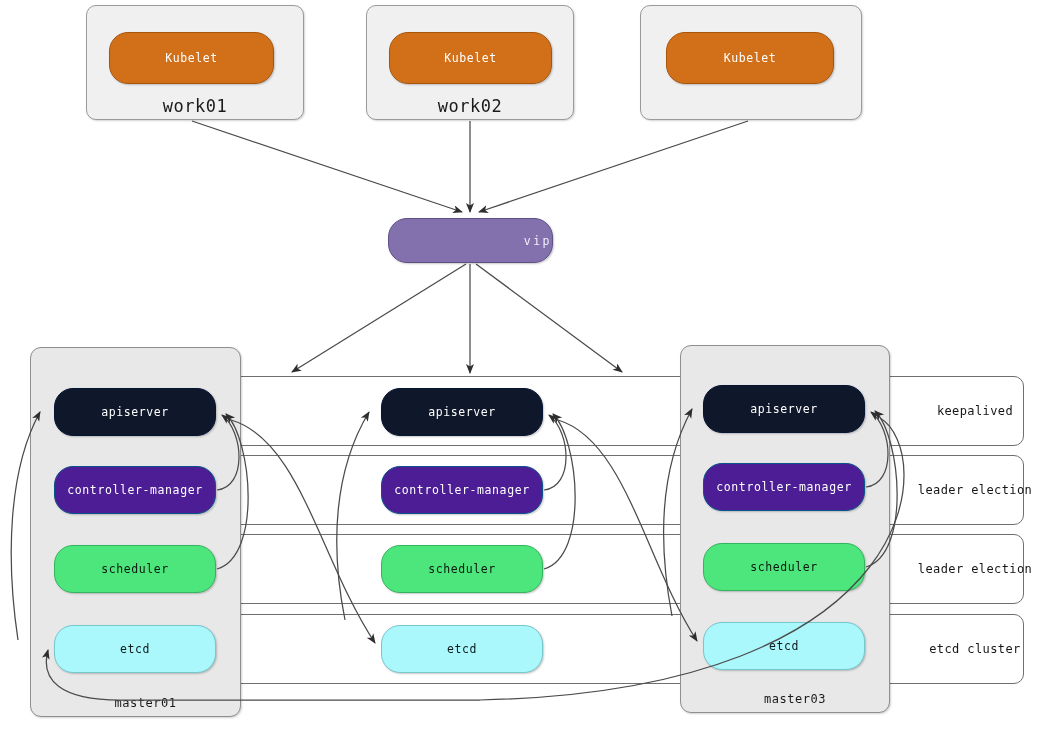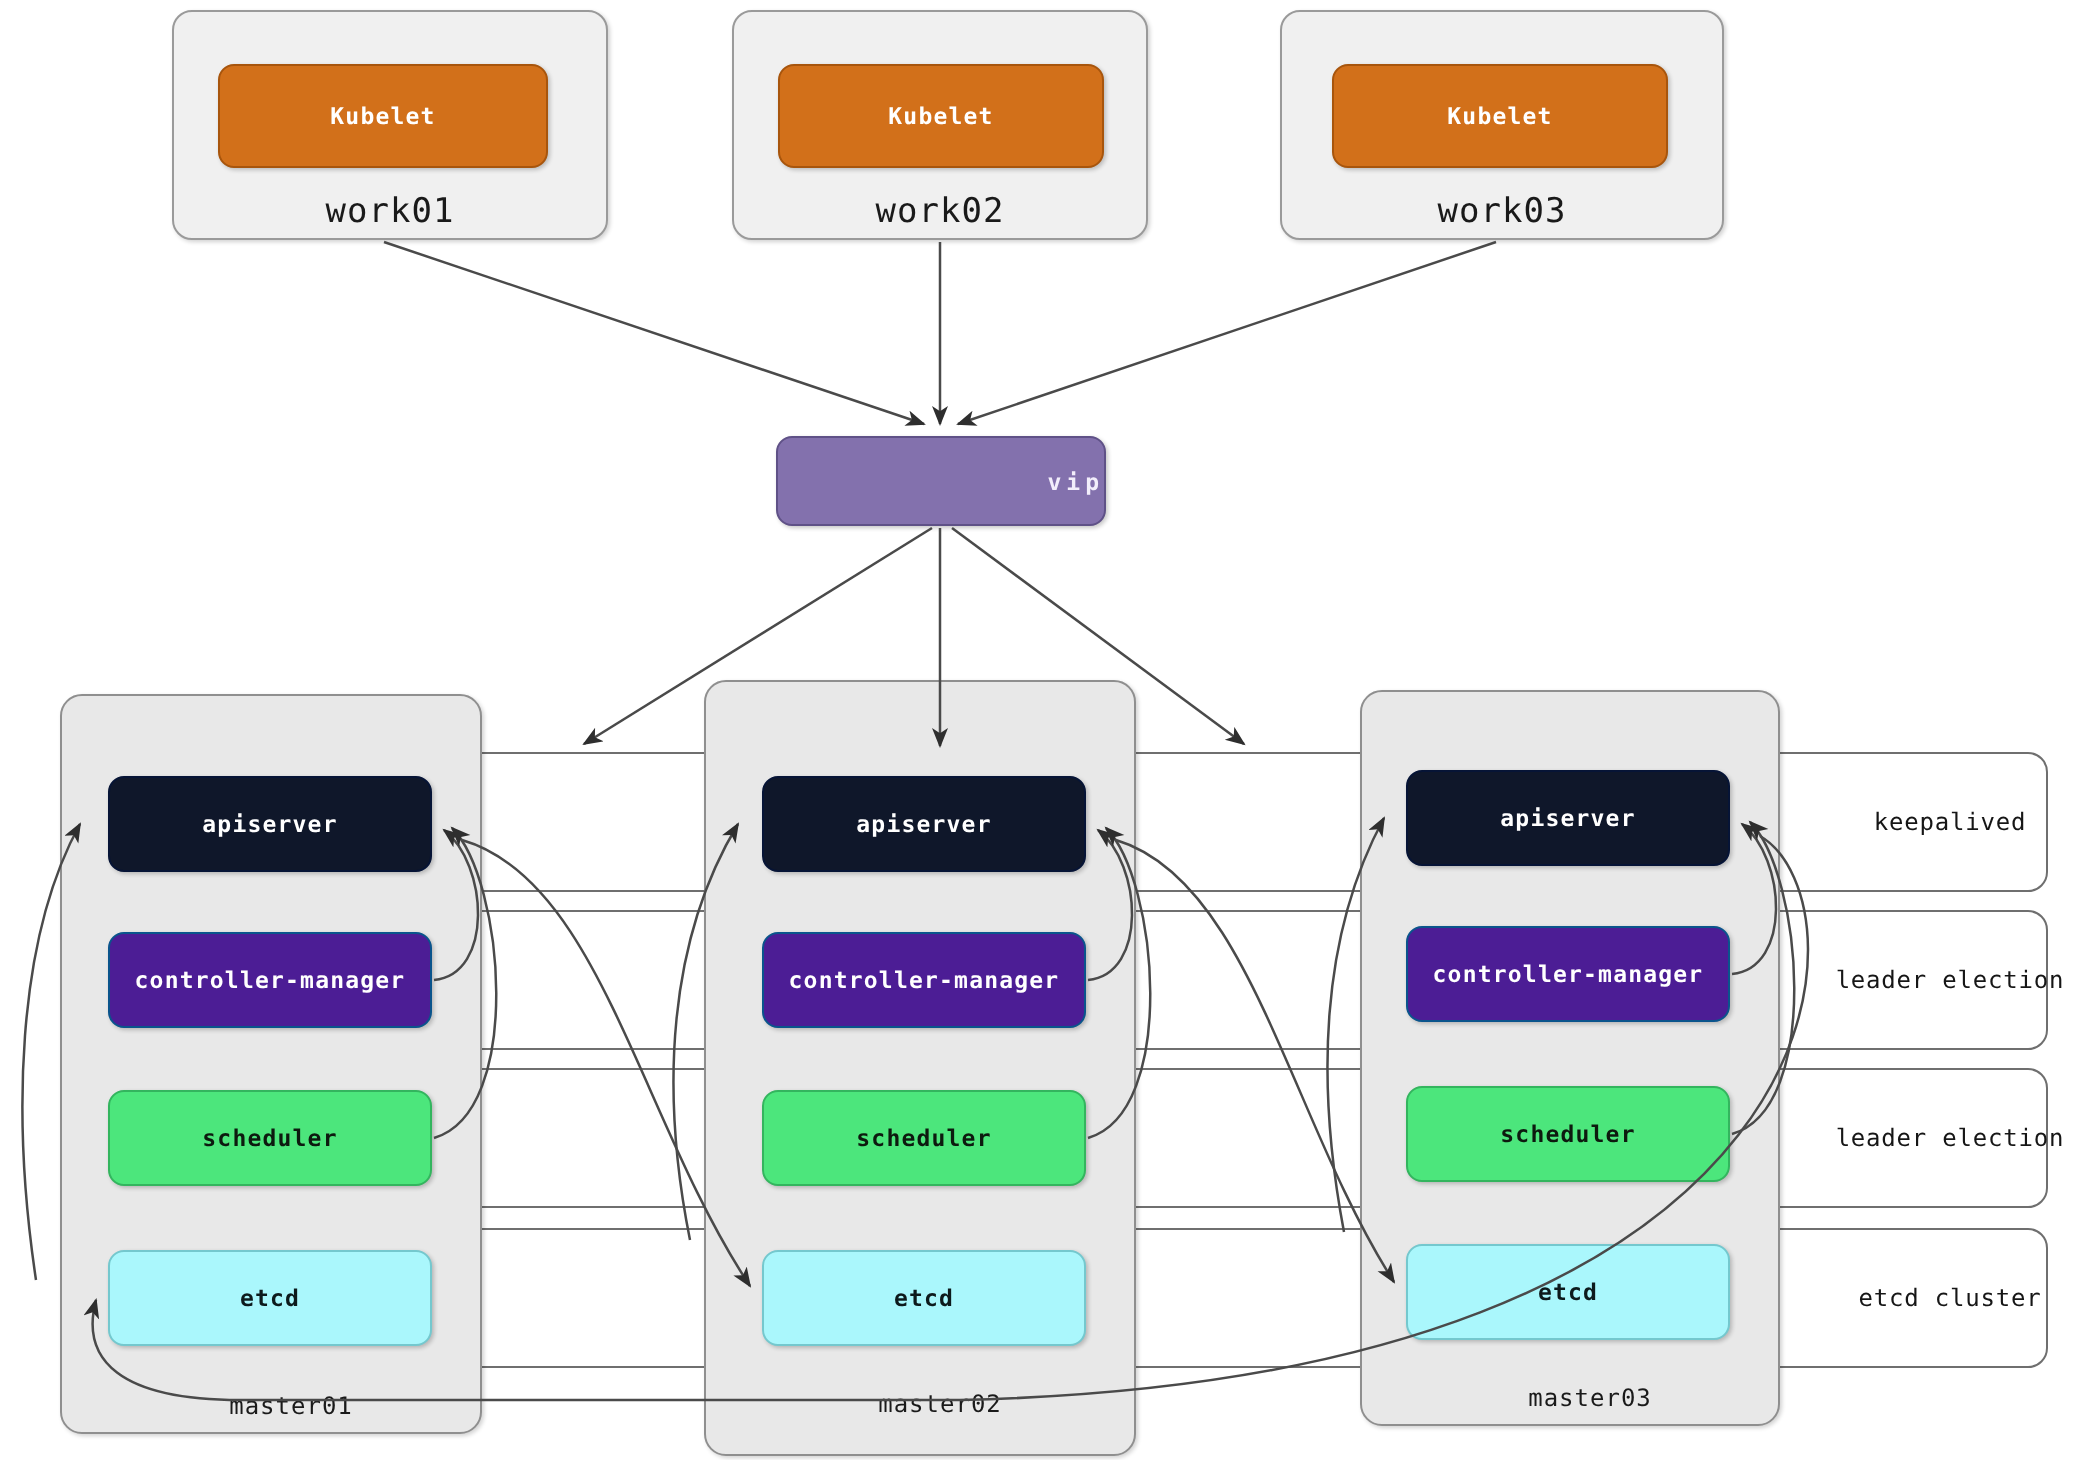--- a/index.html
+++ b/index.html
@@ -45,27 +45,26 @@
     left: 0;
     right: 0;
     text-align: center;
     color: #1a1a1a;
     font-size: 17px;
     letter-spacing: 0.5px;
   }
 
   
   .comp {
-    border-radius: 8px;
+    border-radius: 19px;
     border: 1px solid rgba(0,0,0,0.30);
     box-shadow: 1px 1px 2px rgba(0,0,0,0.22);
     color: #ffffff;
     font-size: 11.5px;
     letter-spacing: 0.6px;
-    font-weight: bold;
   }
   .comp.kubelet   { background: #d2701a; border-color: #a8550c; }
   .comp.vip       { background: #8371ad; border-color: #5f5187; color:#f2eefb; letter-spacing: 2.5px; justify-content: flex-end;}
   .comp.apiserver { background: #0f172a; border-color: #061436; }
   .comp.ctrlmgr   { background: #4c1d95; border-color: #0a5governed; border-color:#0a548c; }
   .comp.scheduler { background: #4ce67c; border-color: #33b55e; color: #0d1a0f; }
   .comp.etcd      { background: #aaf7fc; border-color: #74c8ce; color: #0d1a1c; }
 
   
   .master {
@@ -143,32 +142,28 @@
     <div class="node comp kubelet" style="left:22px; top:26px; width:163px; height:52px;">
       <span>Kubelet</span>
     </div>
     <div class="host-label" style="top:90px;">work02</div>
   </div>
 
   <div class="node host" style="left:640px; top:5px; width:222px; height:115px;">
     <div class="node comp kubelet" style="left:25px; top:26px; width:168px; height:52px;">
       <span>Kubelet</span>
     </div>
-    <div class="host-label" style="top:90px;">work03</div>
   </div>
 
   <div class="node comp vip" style="left:388px; top:218px; width:165px; height:45px;">
     <span>vip</span>
   </div>
 
   <div class="master" style="left:30px; top:347px; width:211px; height:370px;">
     <div class="master-label" style="top:348px;">master01</div>
-  </div>
-  <div class="master" style="left:352px; top:340px; width:216px; height:388px;">
-    <div class="master-label" style="top:354px;">master02</div>
   </div>
   <div class="master" style="left:680px; top:345px; width:210px; height:368px;">
     <div class="master-label" style="top:346px;">master03</div>
   </div>
 
   <div class="node comp apiserver" style="left:54px; top:388px; width:162px; height:48px;">
     <span>apiserver</span>
   </div>
   <div class="node comp ctrlmgr" style="left:54px; top:466px; width:162px; height:48px;">
     <span>controller-manager</span>

